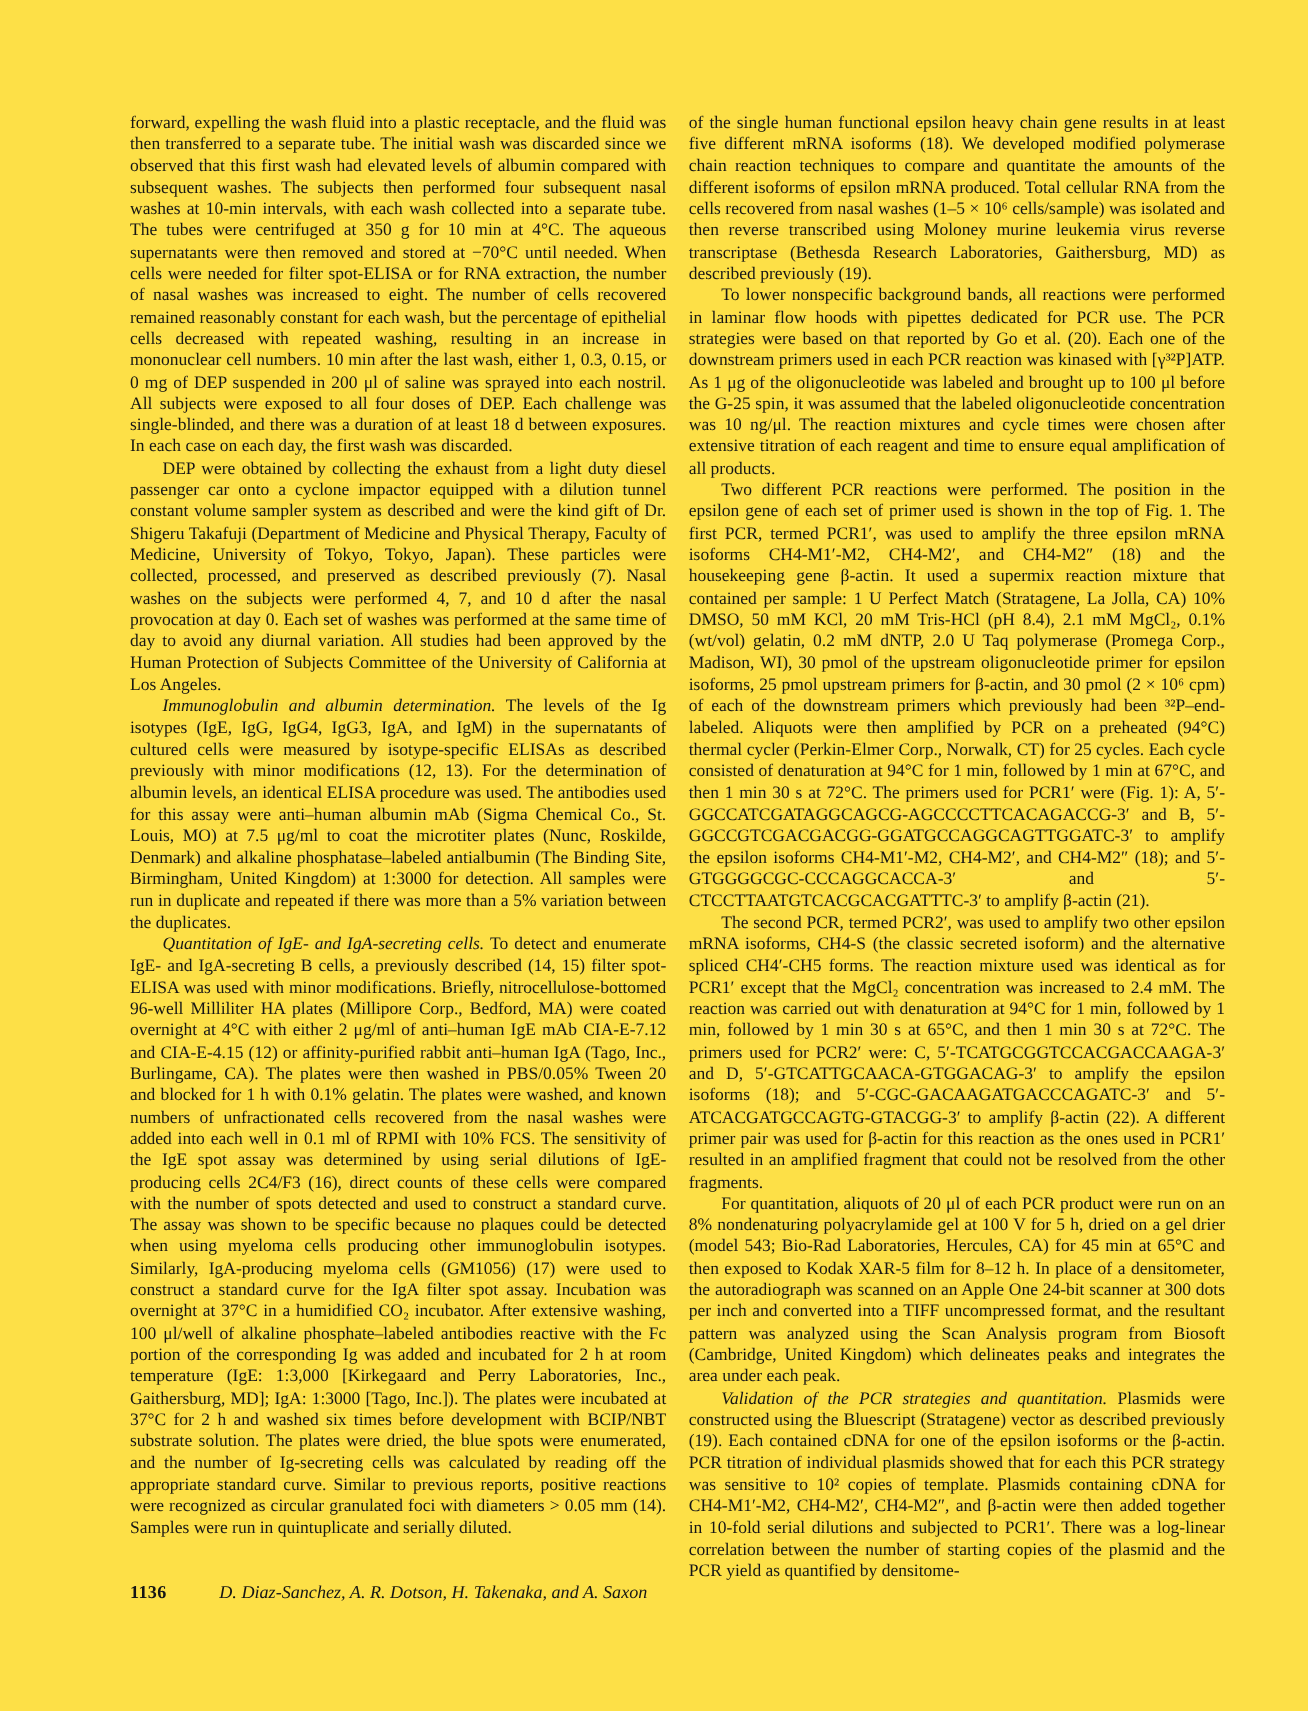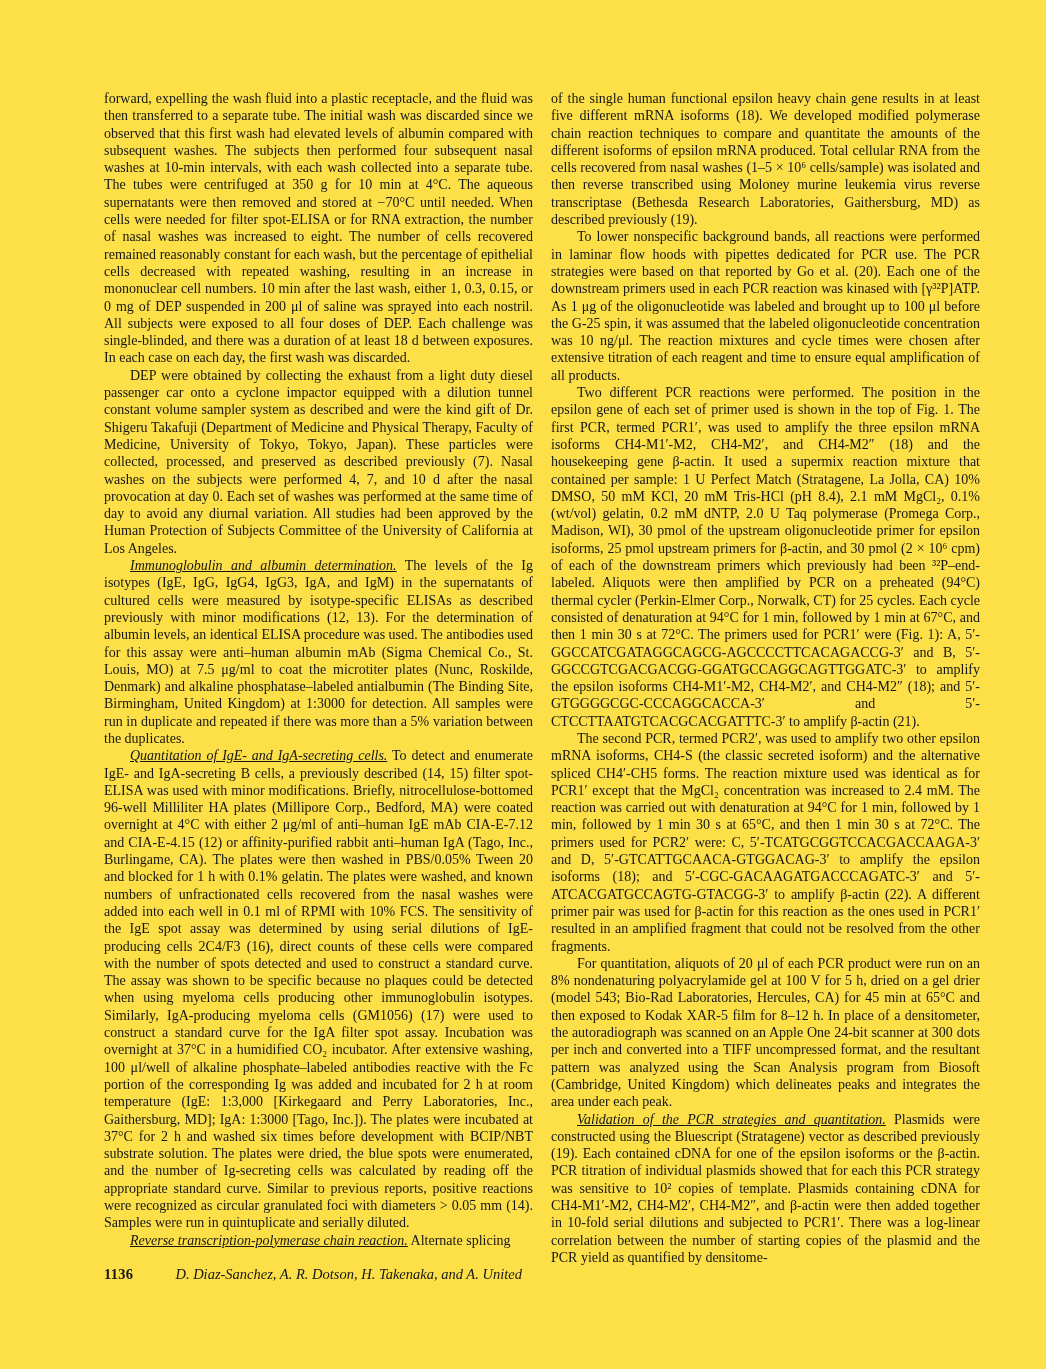--- a/index.html
+++ b/index.html
@@ -31,21 +31,21 @@
     width: 429px;
   }
   .col p {
     margin: 0;
     font-size: 14px;
     line-height: 17.3px;
     text-align: justify;
     overflow-wrap: break-word;
   }
   .col p.indent { text-indent: 26px; }
-  .lead { font-style: italic; text-decoration: underline; }
+  .lead { font-style: italic; }
   .footer {
     position: absolute;
     left: 104px;
     top: 1266px;
     font-size: 14.5px;
     white-space: nowrap;
   }
   .pagenum {
     font-weight: bold;
     letter-spacing: 0.3px;
@@ -60,31 +60,30 @@
 
 <div class="page">
 
   <div class="columns">
 
     <div class="col">
       <p><span>forward, expelling the wash fluid into a plastic receptacle, and the fluid was then transferred to a separate tube. The initial wash was discarded since we observed that this first wash had elevated levels of albumin compared with subsequent washes. The subjects then performed four subsequent nasal washes at 10-min intervals, with each wash collected into a separate tube. The tubes were centrifuged at 350 g for 10 min at 4°C. The aqueous supernatants were then removed and stored at −70°C until needed. When cells were needed for filter spot-ELISA or for RNA extraction, the number of nasal washes was increased to eight. The number of cells recovered remained reasonably constant for each wash, but the percentage of epithelial cells decreased with repeated washing, resulting in an increase in mononuclear cell numbers. 10 min after the last wash, either 1, 0.3, 0.15, or 0 mg of DEP suspended in 200 μl of saline was sprayed into each nostril. All subjects were exposed to all four doses of DEP. Each challenge was single-blinded, and there was a duration of at least 18 d between exposures. In each case on each day, the first wash was discarded.</span></p>
       <p class="indent"><span>DEP were obtained by collecting the exhaust from a light duty diesel passenger car onto a cyclone impactor equipped with a dilution tunnel constant volume sampler system as described and were the kind gift of Dr. Shigeru Takafuji (Department of Medicine and Physical Therapy, Faculty of Medicine, University of Tokyo, Tokyo, Japan). These particles were collected, processed, and preserved as described previously (7). Nasal washes on the subjects were performed 4, 7, and 10 d after the nasal provocation at day 0. Each set of washes was performed at the same time of day to avoid any diurnal variation. All studies had been approved by the Human Protection of Subjects Committee of the University of California at Los Angeles.</span></p>
       <p class="indent"><span class="lead">Immunoglobulin and albumin determination.</span><span> The levels of the Ig isotypes (IgE, IgG, IgG4, IgG3, IgA, and IgM) in the supernatants of cultured cells were measured by isotype-specific ELISAs as described previously with minor modifications (12, 13). For the determination of albumin levels, an identical ELISA procedure was used. The antibodies used for this assay were anti–human albumin mAb (Sigma Chemical Co., St. Louis, MO) at 7.5 μg/ml to coat the microtiter plates (Nunc, Roskilde, Denmark) and alkaline phosphatase–labeled antialbumin (The Binding Site, Birmingham, United Kingdom) at 1:3000 for detection. All samples were run in duplicate and repeated if there was more than a 5% variation between the duplicates.</span></p>
       <p class="indent"><span class="lead">Quantitation of IgE- and IgA-secreting cells.</span><span> To detect and enumerate IgE- and IgA-secreting B cells, a previously described (14, 15) filter spot-ELISA was used with minor modifications. Briefly, nitrocellulose-bottomed 96-well Milliliter HA plates (Millipore Corp., Bedford, MA) were coated overnight at 4°C with either 2 μg/ml of anti–human IgE mAb CIA-E-7.12 and CIA-E-4.15 (12) or affinity-purified rabbit anti–human IgA (Tago, Inc., Burlingame, CA). The plates were then washed in PBS/0.05% Tween 20 and blocked for 1 h with 0.1% gelatin. The plates were washed, and known numbers of unfractionated cells recovered from the nasal washes were added into each well in 0.1 ml of RPMI with 10% FCS. The sensitivity of the IgE spot assay was determined by using serial dilutions of IgE-producing cells 2C4/F3 (16), direct counts of these cells were compared with the number of spots detected and used to construct a standard curve. The assay was shown to be specific because no plaques could be detected when using myeloma cells producing other immunoglobulin isotypes. Similarly, IgA-producing myeloma cells (GM1056) (17) were used to construct a standard curve for the IgA filter spot assay. Incubation was overnight at 37°C in a humidified CO₂ incubator. After extensive washing, 100 μl/well of alkaline phosphate–labeled antibodies reactive with the Fc portion of the corresponding Ig was added and incubated for 2 h at room temperature (IgE: 1:3,000 [Kirkegaard and Perry Laboratories, Inc., Gaithersburg, MD]; IgA: 1:3000 [Tago, Inc.]). The plates were incubated at 37°C for 2 h and washed six times before development with BCIP/NBT substrate solution. The plates were dried, the blue spots were enumerated, and the number of Ig-secreting cells was calculated by reading off the appropriate standard curve. Similar to previous reports, positive reactions were recognized as circular granulated foci with diameters &gt; 0.05 mm (14). Samples were run in quintuplicate and serially diluted.</span></p>
-      <p class="indent"><span class="lead">Reverse transcription-polymerase chain reaction.</span><span> Alternate splicing</span></p>
     </div>
 
     <div class="col">
       <p><span>of the single human functional epsilon heavy chain gene results in at least five different mRNA isoforms (18). We developed modified polymerase chain reaction techniques to compare and quantitate the amounts of the different isoforms of epsilon mRNA produced. Total cellular RNA from the cells recovered from nasal washes (1–5 × 10⁶ cells/sample) was isolated and then reverse transcribed using Moloney murine leukemia virus reverse transcriptase (Bethesda Research Laboratories, Gaithersburg, MD) as described previously (19).</span></p>
       <p class="indent"><span>To lower nonspecific background bands, all reactions were performed in laminar flow hoods with pipettes dedicated for PCR use. The PCR strategies were based on that reported by Go et al. (20). Each one of the downstream primers used in each PCR reaction was kinased with [γ³²P]ATP. As 1 μg of the oligonucleotide was labeled and brought up to 100 μl before the G-25 spin, it was assumed that the labeled oligonucleotide concentration was 10 ng/μl. The reaction mixtures and cycle times were chosen after extensive titration of each reagent and time to ensure equal amplification of all products.</span></p>
       <p class="indent"><span>Two different PCR reactions were performed. The position in the epsilon gene of each set of primer used is shown in the top of Fig. 1. The first PCR, termed PCR1′, was used to amplify the three epsilon mRNA isoforms CH4-M1′-M2, CH4-M2′, and CH4-M2″ (18) and the housekeeping gene β-actin. It used a supermix reaction mixture that contained per sample: 1 U Perfect Match (Stratagene, La Jolla, CA) 10% DMSO, 50 mM KCl, 20 mM Tris-HCl (pH 8.4), 2.1 mM MgCl₂, 0.1% (wt/vol) gelatin, 0.2 mM dNTP, 2.0 U Taq polymerase (Promega Corp., Madison, WI), 30 pmol of the upstream oligonucleotide primer for epsilon isoforms, 25 pmol upstream primers for β-actin, and 30 pmol (2 × 10⁶ cpm) of each of the downstream primers which previously had been ³²P–end-labeled. Aliquots were then amplified by PCR on a preheated (94°C) thermal cycler (Perkin-Elmer Corp., Norwalk, CT) for 25 cycles. Each cycle consisted of denaturation at 94°C for 1 min, followed by 1 min at 67°C, and then 1 min 30 s at 72°C. The primers used for PCR1′ were (Fig. 1): A, 5′-GGCCATCGATAGGCAGCG-AGCCCCTTCACAGACCG-3′ and B, 5′-GGCCGTCGACGACGG-GGATGCCAGGCAGTTGGATC-3′ to amplify the epsilon isoforms CH4-M1′-M2, CH4-M2′, and CH4-M2″ (18); and 5′-GTGGGGCGC-CCCAGGCACCA-3′ and 5′-CTCCTTAATGTCACGCACGATTTC-3′ to amplify β-actin (21).</span></p>
       <p class="indent"><span>The second PCR, termed PCR2′, was used to amplify two other epsilon mRNA isoforms, CH4-S (the classic secreted isoform) and the alternative spliced CH4′-CH5 forms. The reaction mixture used was identical as for PCR1′ except that the MgCl₂ concentration was increased to 2.4 mM. The reaction was carried out with denaturation at 94°C for 1 min, followed by 1 min, followed by 1 min 30 s at 65°C, and then 1 min 30 s at 72°C. The primers used for PCR2′ were: C, 5′-TCATGCGGTCCACGACCAAGA-3′ and D, 5′-GTCATTGCAACA-GTGGACAG-3′ to amplify the epsilon isoforms (18); and 5′-CGC-GACAAGATGACCCAGATC-3′ and 5′-ATCACGATGCCAGTG-GTACGG-3′ to amplify β-actin (22). A different primer pair was used for β-actin for this reaction as the ones used in PCR1′ resulted in an amplified fragment that could not be resolved from the other fragments.</span></p>
       <p class="indent"><span>For quantitation, aliquots of 20 μl of each PCR product were run on an 8% nondenaturing polyacrylamide gel at 100 V for 5 h, dried on a gel drier (model 543; Bio-Rad Laboratories, Hercules, CA) for 45 min at 65°C and then exposed to Kodak XAR-5 film for 8–12 h. In place of a densitometer, the autoradiograph was scanned on an Apple One 24-bit scanner at 300 dots per inch and converted into a TIFF uncompressed format, and the resultant pattern was analyzed using the Scan Analysis program from Biosoft (Cambridge, United Kingdom) which delineates peaks and integrates the area under each peak.</span></p>
       <p class="indent"><span class="lead">Validation of the PCR strategies and quantitation.</span><span> Plasmids were constructed using the Bluescript (Stratagene) vector as described previously (19). Each contained cDNA for one of the epsilon isoforms or the β-actin. PCR titration of individual plasmids showed that for each this PCR strategy was sensitive to 10² copies of template. Plasmids containing cDNA for CH4-M1′-M2, CH4-M2′, CH4-M2″, and β-actin were then added together in 10-fold serial dilutions and subjected to PCR1′. There was a log-linear correlation between the number of starting copies of the plasmid and the PCR yield as quantified by densitome-</span></p>
     </div>
 
   </div>
 
   <div class="footer">
-    <span class="pagenum">1136</span><span class="authors">D. Diaz-Sanchez, A. R. Dotson, H. Takenaka, and A. United</span>
+    <span class="pagenum">1136</span><span class="authors">D. Diaz-Sanchez, A. R. Dotson, H. Takenaka, and A. Saxon</span>
   </div>
 
 </div>
 
 </body></html>

